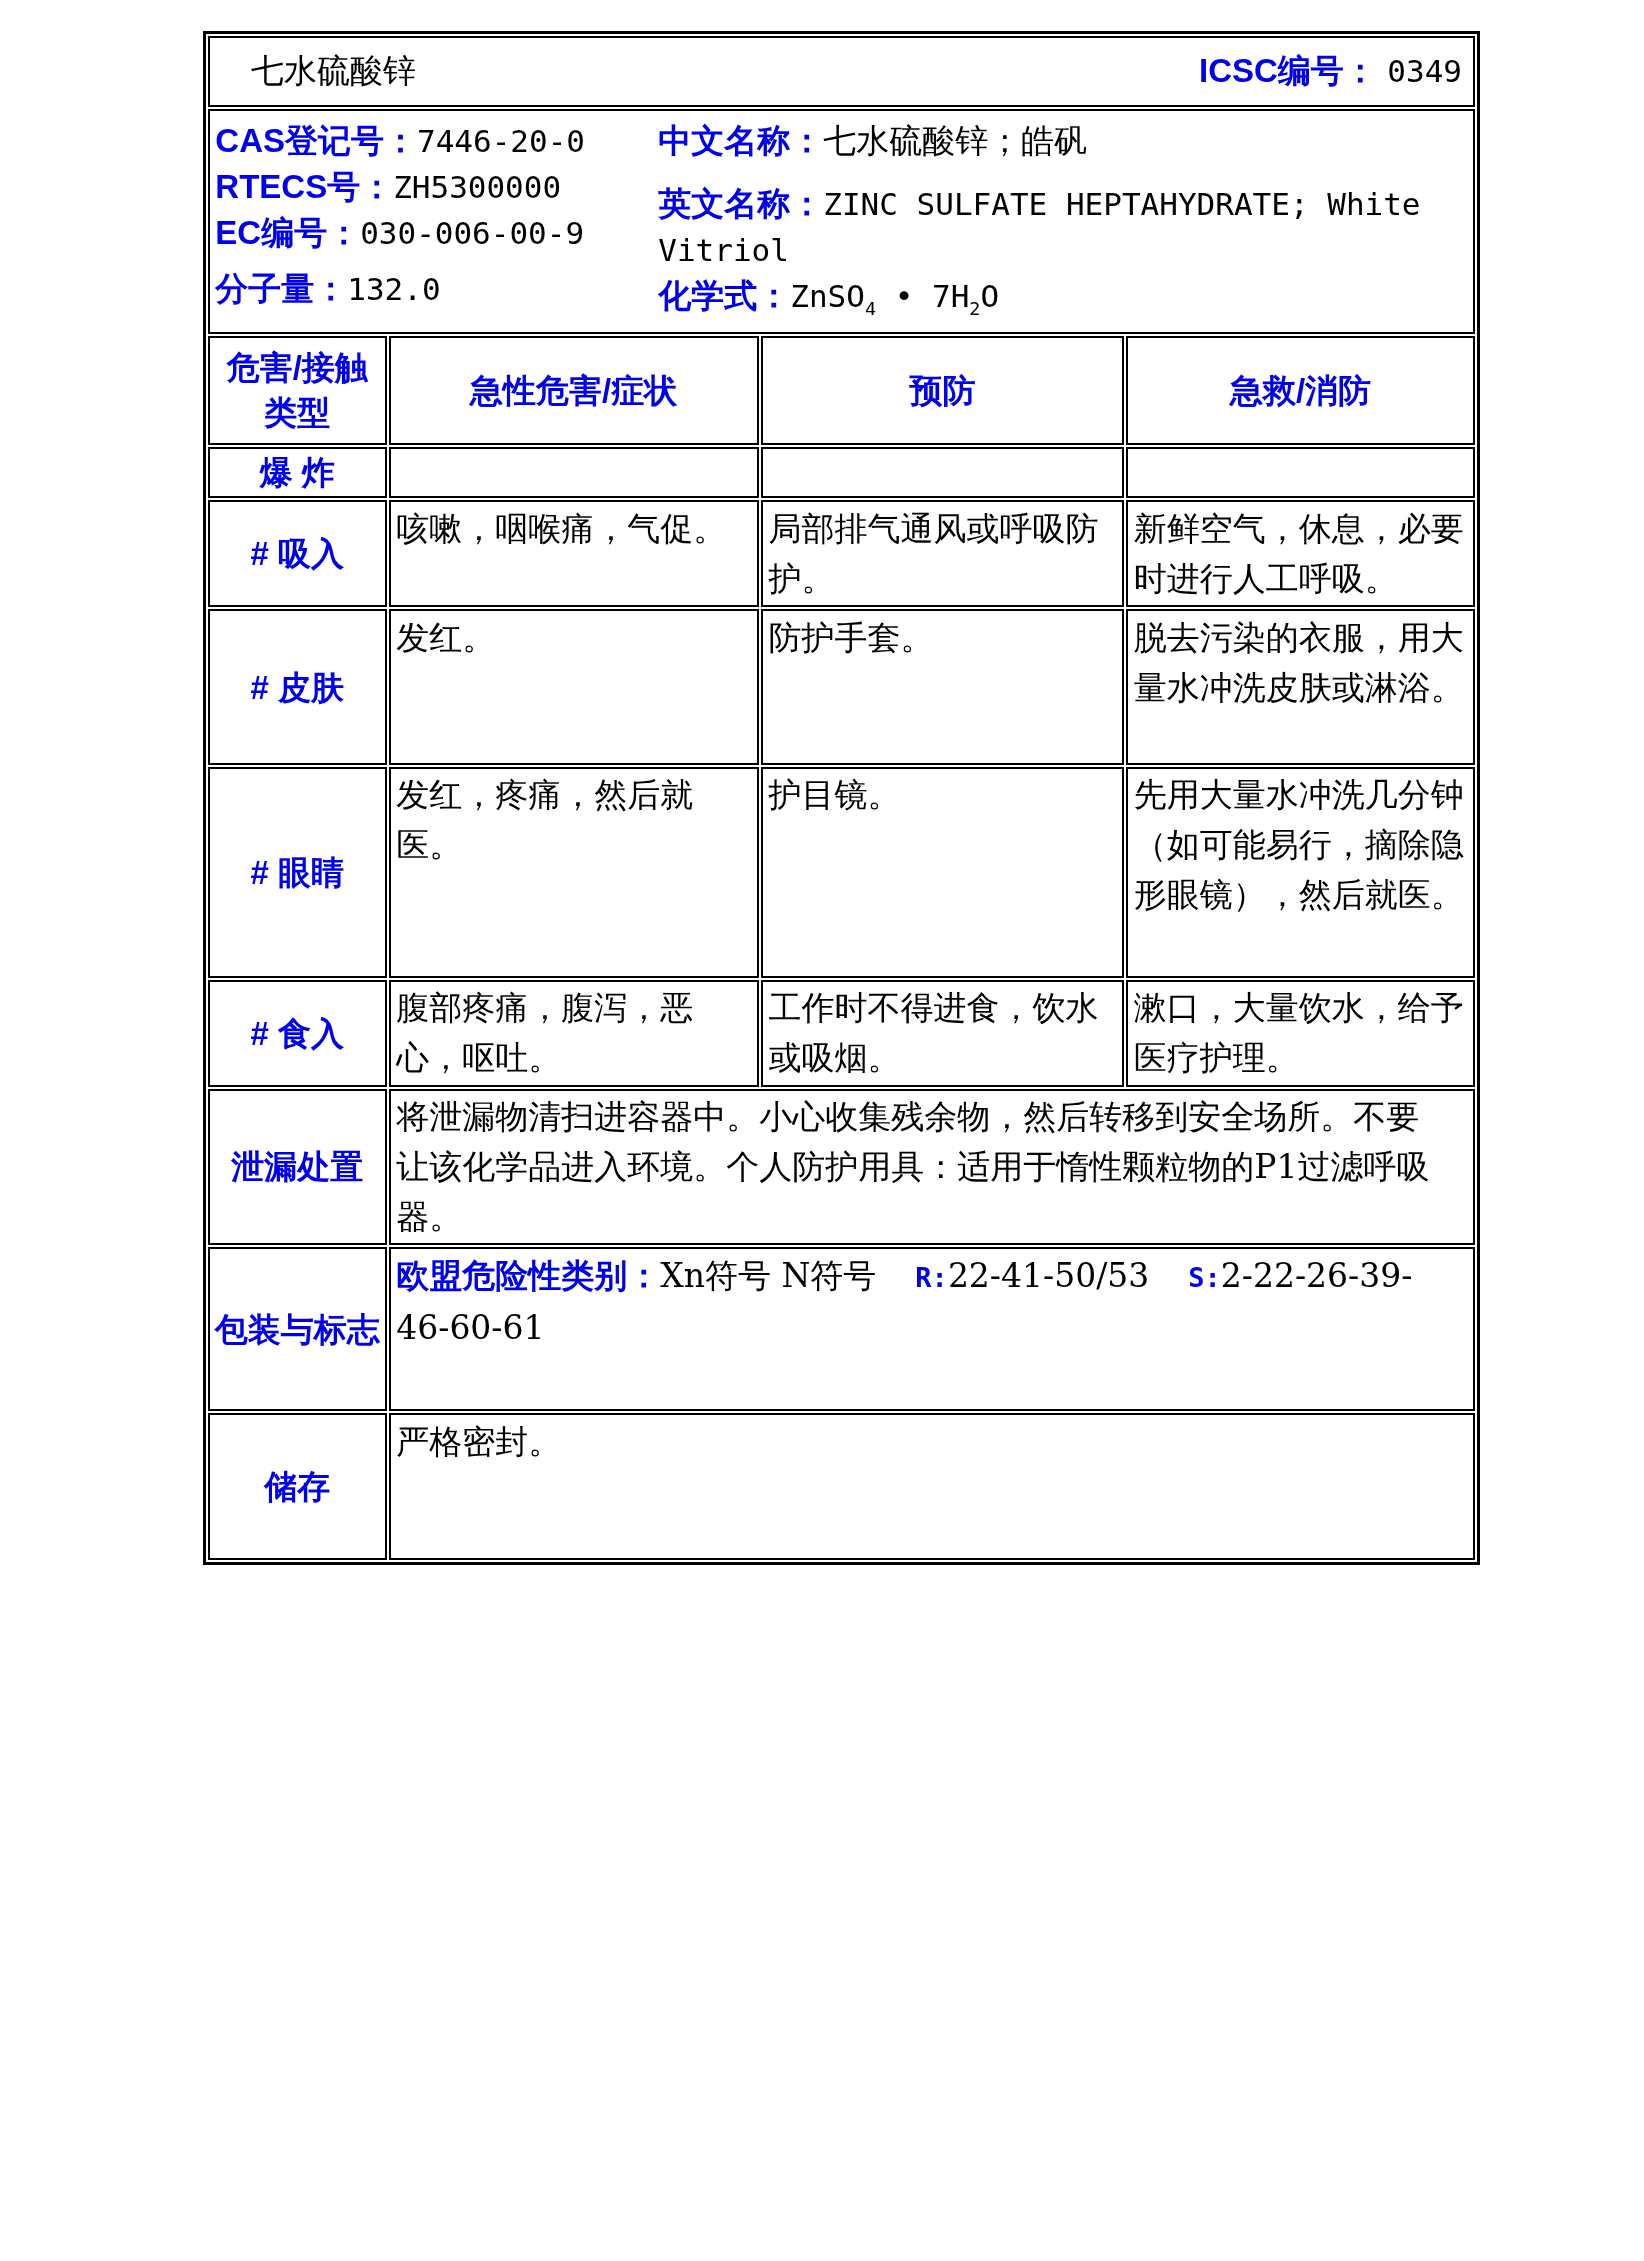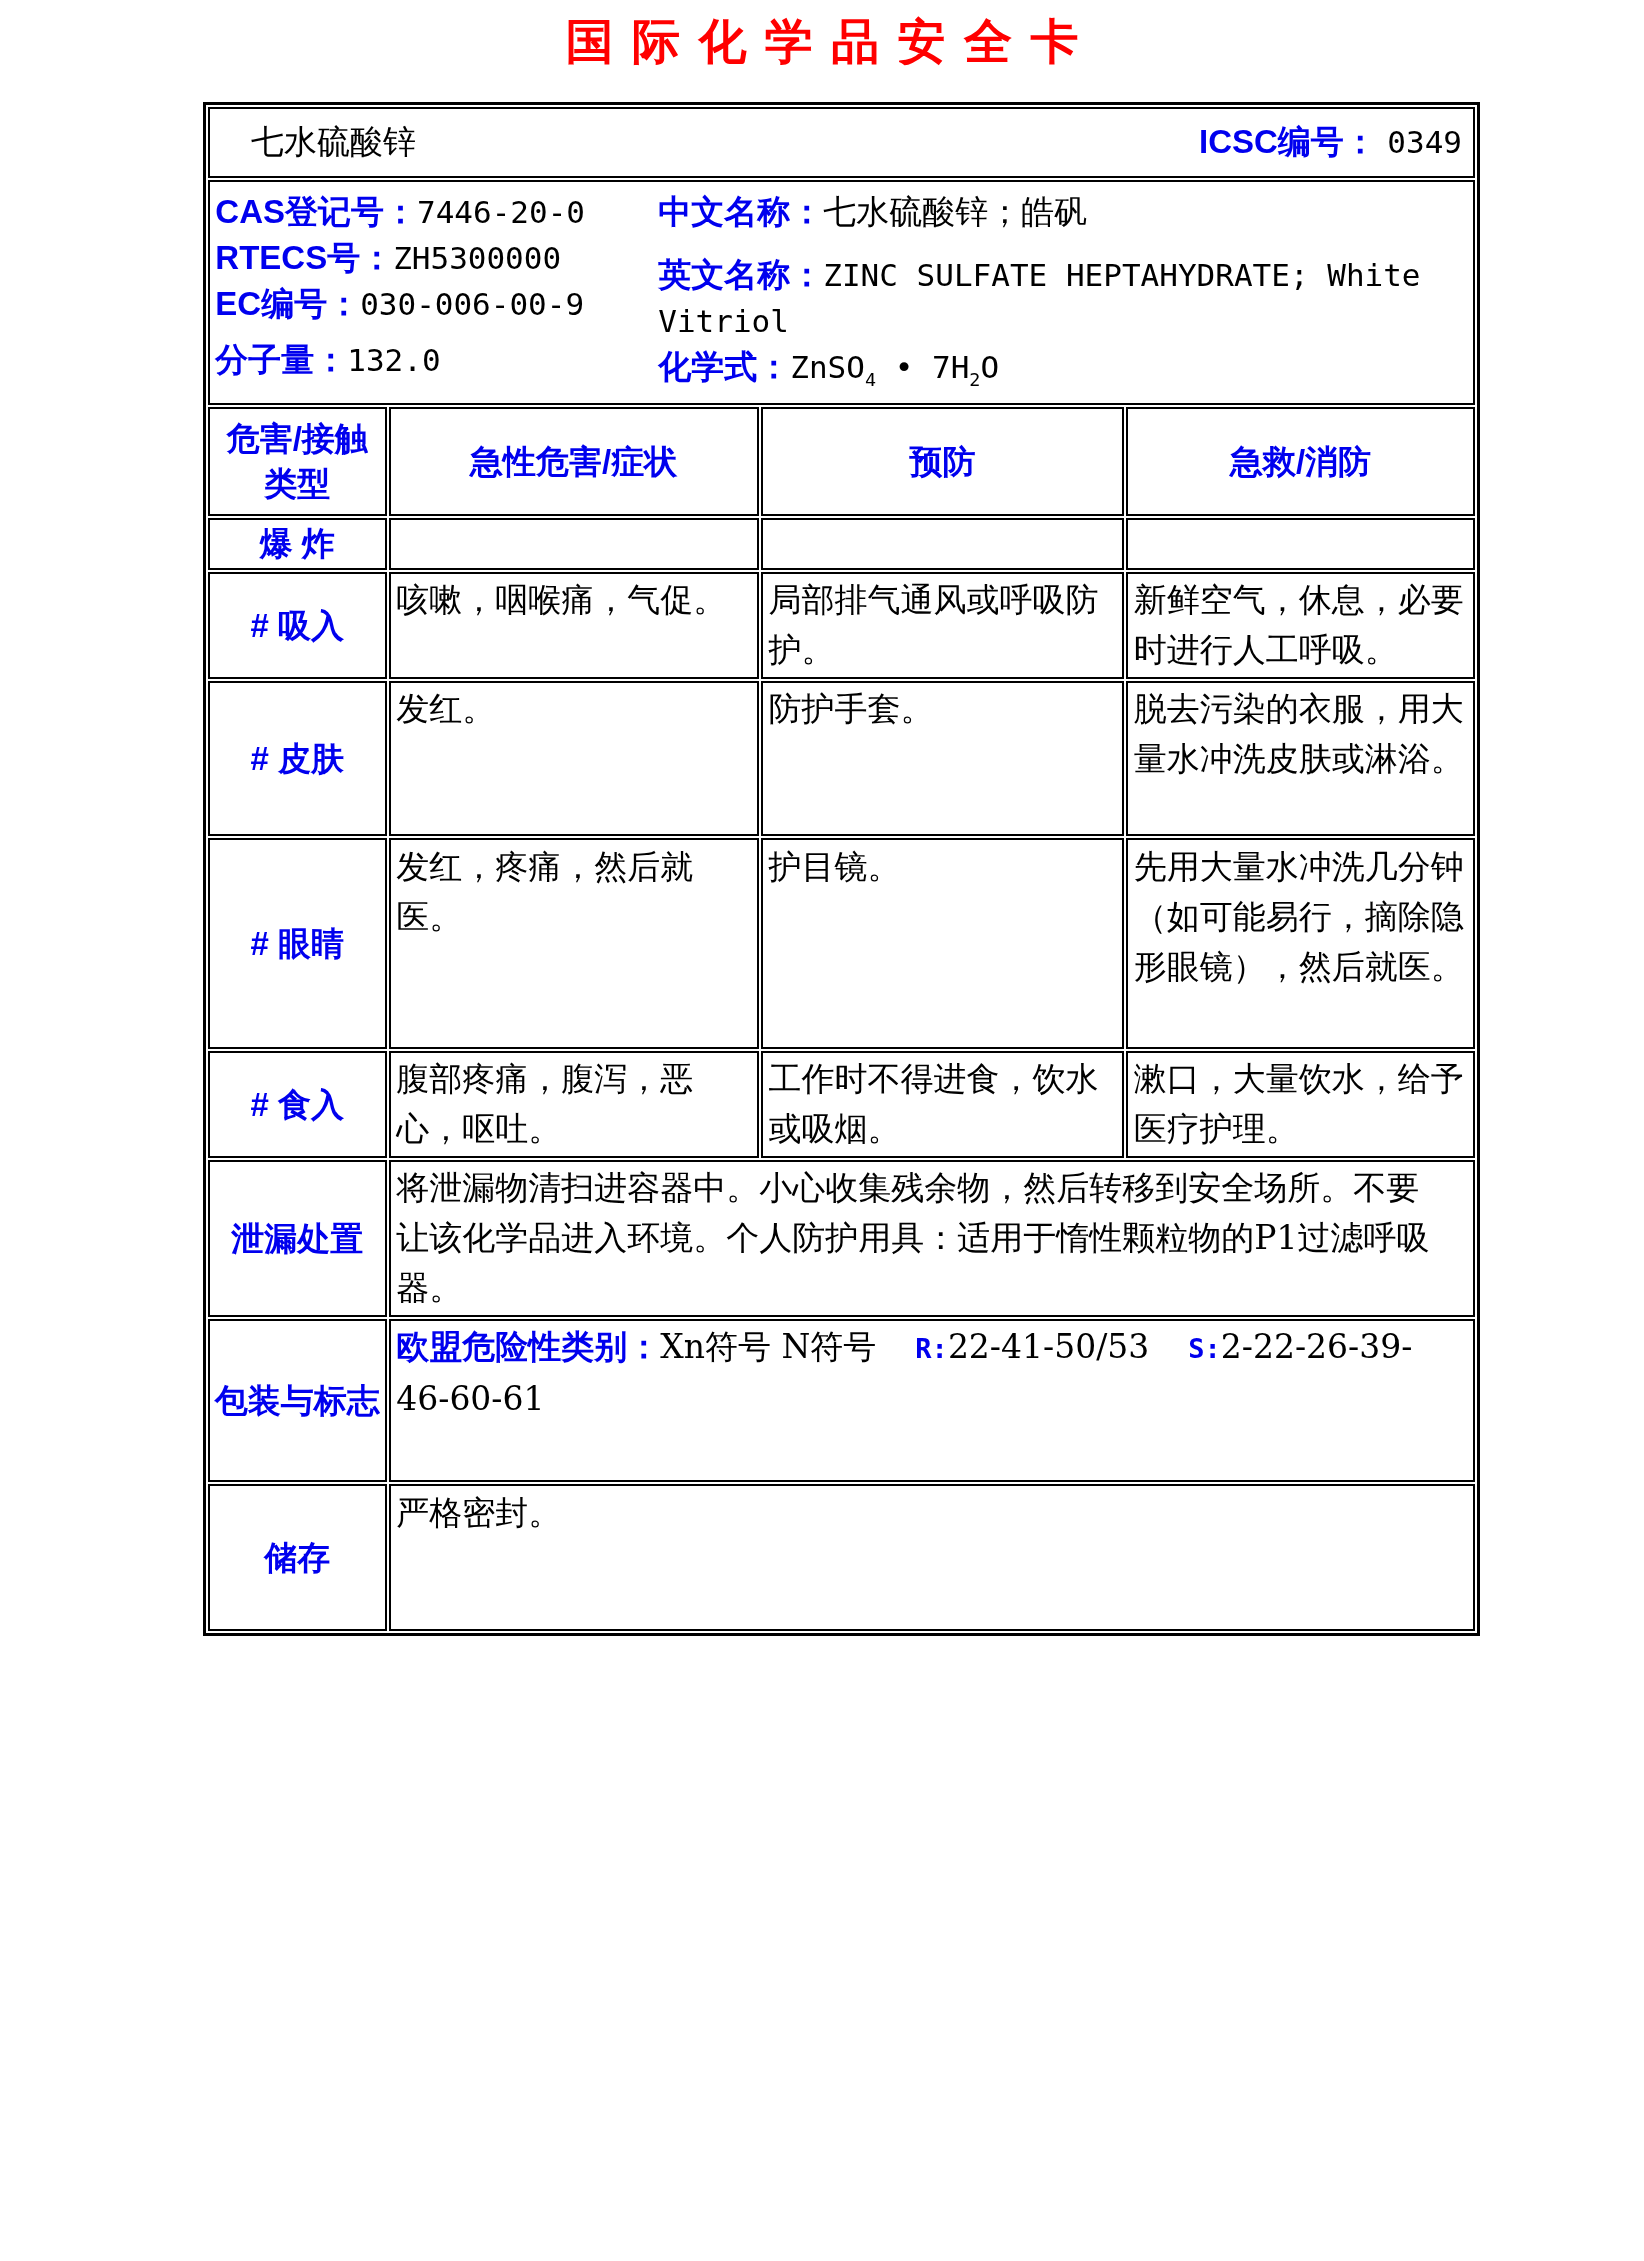--- a/index.html
+++ b/index.html
@@ -103,21 +103,20 @@
   .row-packaging td{ height:157px; }
   .row-emergency td{ height:142px; }
   .row-storage td{ height:140px; }
   .gap-55{ margin-left:39px; }
 </style>
 </head>
 <body>
 
 <div>
 
-  <h1 class="page-title">国际化学品安全卡</h1>
 
   <table class="icsc">
     <colgroup>
       <col style="width:176px">
       <col style="width:365px">
       <col style="width:358px">
       <col style="width:344px">
     </colgroup>
 
     <tbody>

